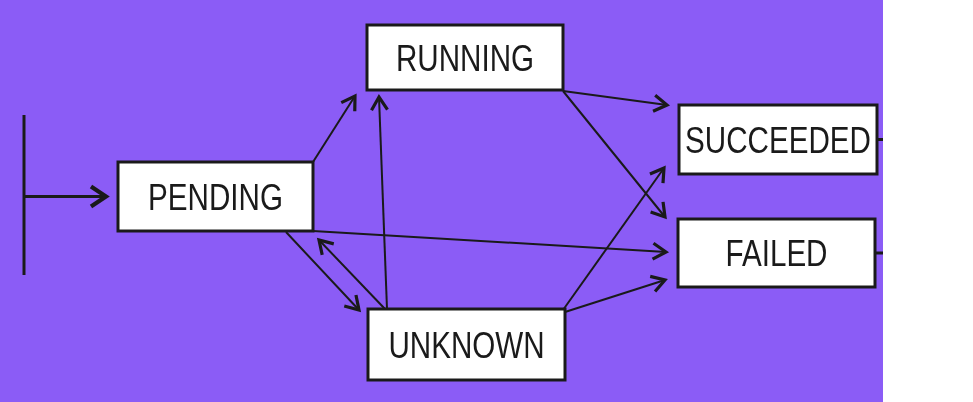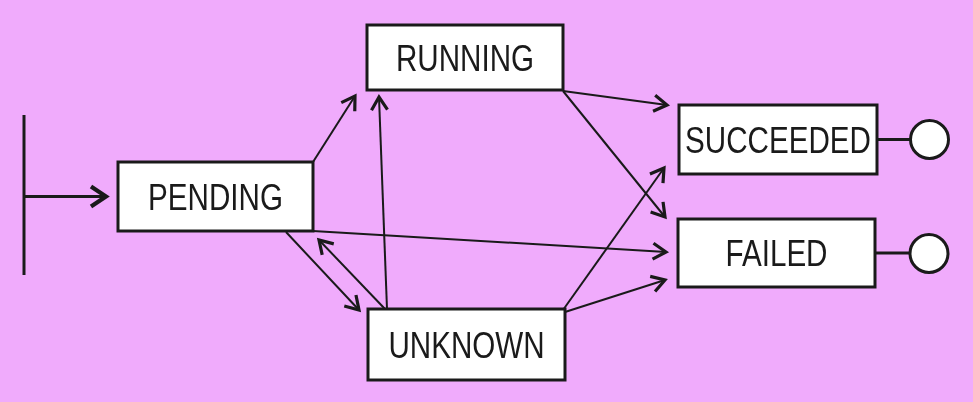--- a/index.html
+++ b/index.html
@@ -2,23 +2,23 @@
 <html><head>
 <meta charset="utf-8">
 <style>
   html, body {
     margin: 0;
     padding: 0;
     background: #ffffff;
   }
   .canvas {
     position: relative;
-    width: 973px;
+    width: 883px;
     height: 402px;
-    background: #f0abfc;
+    background: #8b5cf6;
     overflow: hidden;
   }
   svg {
     display: block;
   }
   .state-rect {
     fill: #ffffff;
     stroke: #1a1a1a;
     stroke-width: 3;
   }

